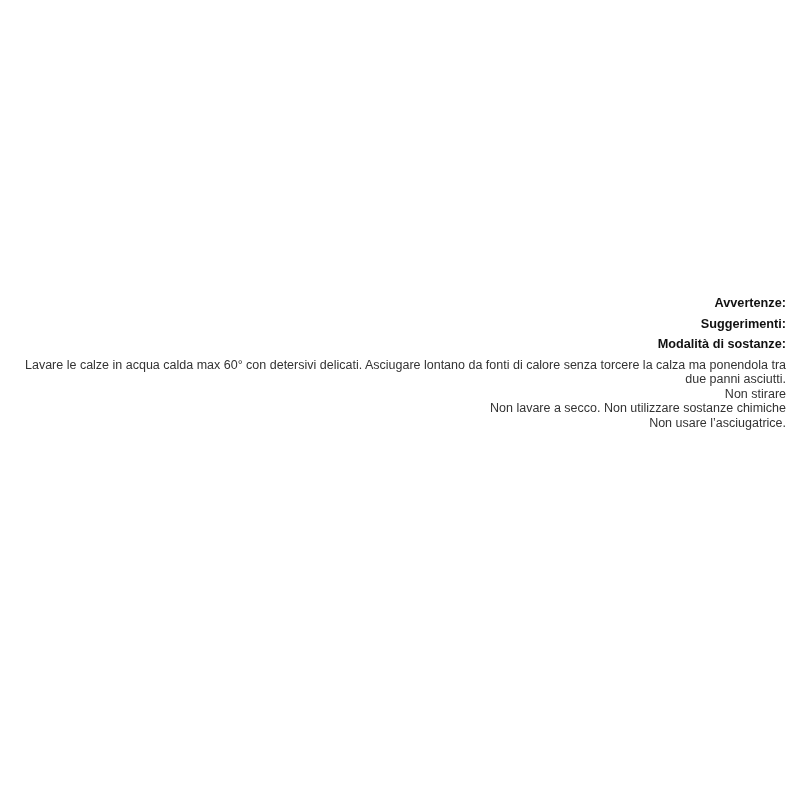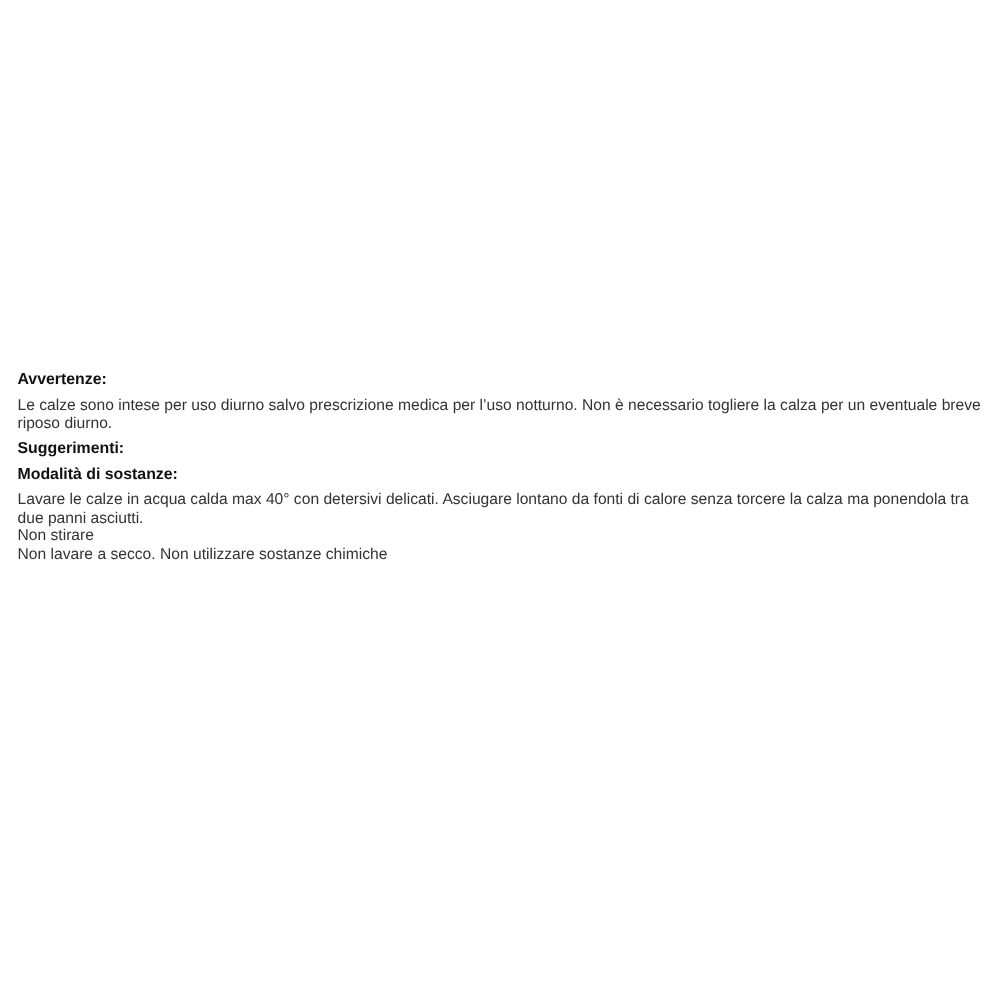--- a/index.html
+++ b/index.html
@@ -16,46 +16,47 @@
     left: 14px;
     width: 772px;
     font-family: "Liberation Sans", sans-serif;
     font-size: 12.5px;
     line-height: 14.5px;
     color: #333333;
     letter-spacing: 0;
   }
   .doc section {
     margin: 0 0 5.5px 0;
+    text-align: right;
   }
   .doc h3 {
     margin: 0 0 6px 0;
     font-size: 12.7px;
     line-height: 14.5px;
     font-weight: 700;
     color: #111111;
   }
   .doc p {
     margin: 0;
   }
 </style>
 </head>
 <body>
 
 <main class="doc">
 
   <section>
     <h3>Avvertenze:</h3>
-    <p>Le calze sono intese per uso diurno salvo prescrizione medica per l’uso notturno. Non è necessario togliere la calza per un eventuale breve riposo diurno.</p>
   </section>
 
   <section>
     <h3>Suggerimenti:</h3>
   </section>
 
   <section>
     <h3>Modalità di sostanze:</h3>
-    <p>Lavare le calze in acqua calda max 40° con detersivi delicati. Asciugare lontano da fonti di calore senza torcere la calza ma ponendola tra due panni asciutti.</p>
+    <p>Lavare le calze in acqua calda max 60° con detersivi delicati. Asciugare lontano da fonti di calore senza torcere la calza ma ponendola tra due panni asciutti.</p>
     <p>Non stirare</p>
     <p>Non lavare a secco. Non utilizzare sostanze chimiche</p>
+    <p>Non usare l’asciugatrice.</p>
   </section>
 
 </main>
 
 </body></html>

